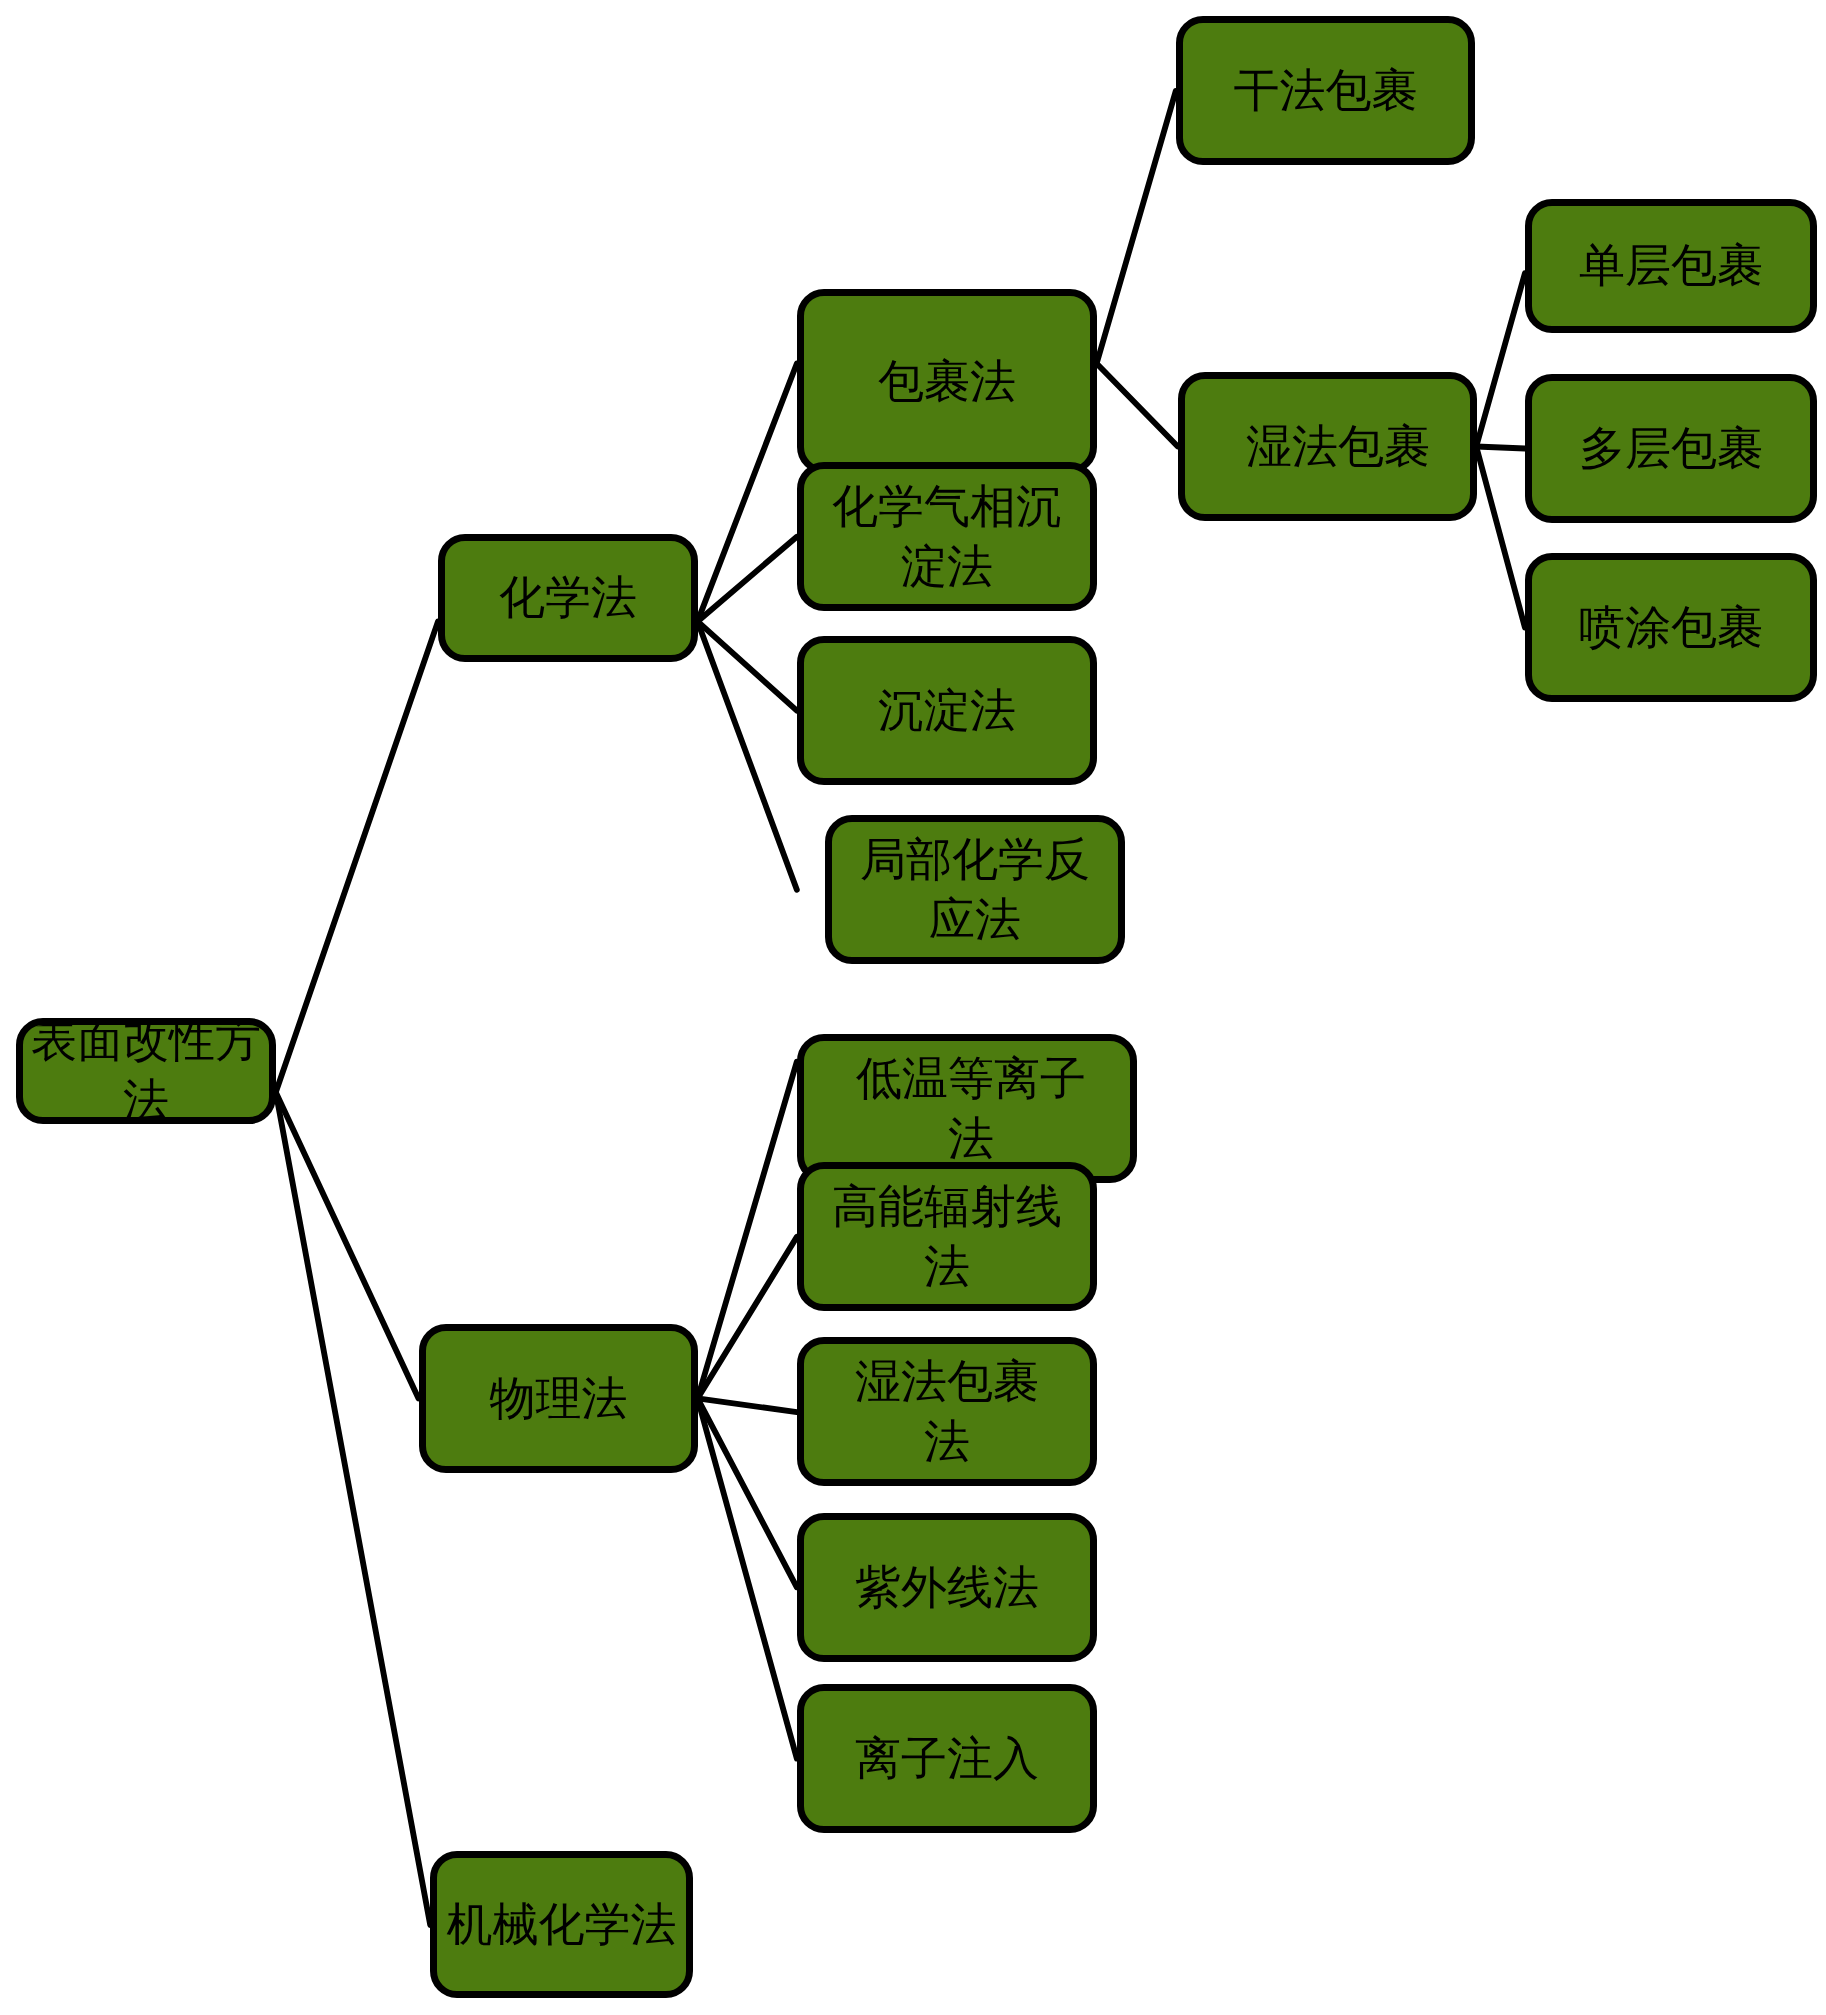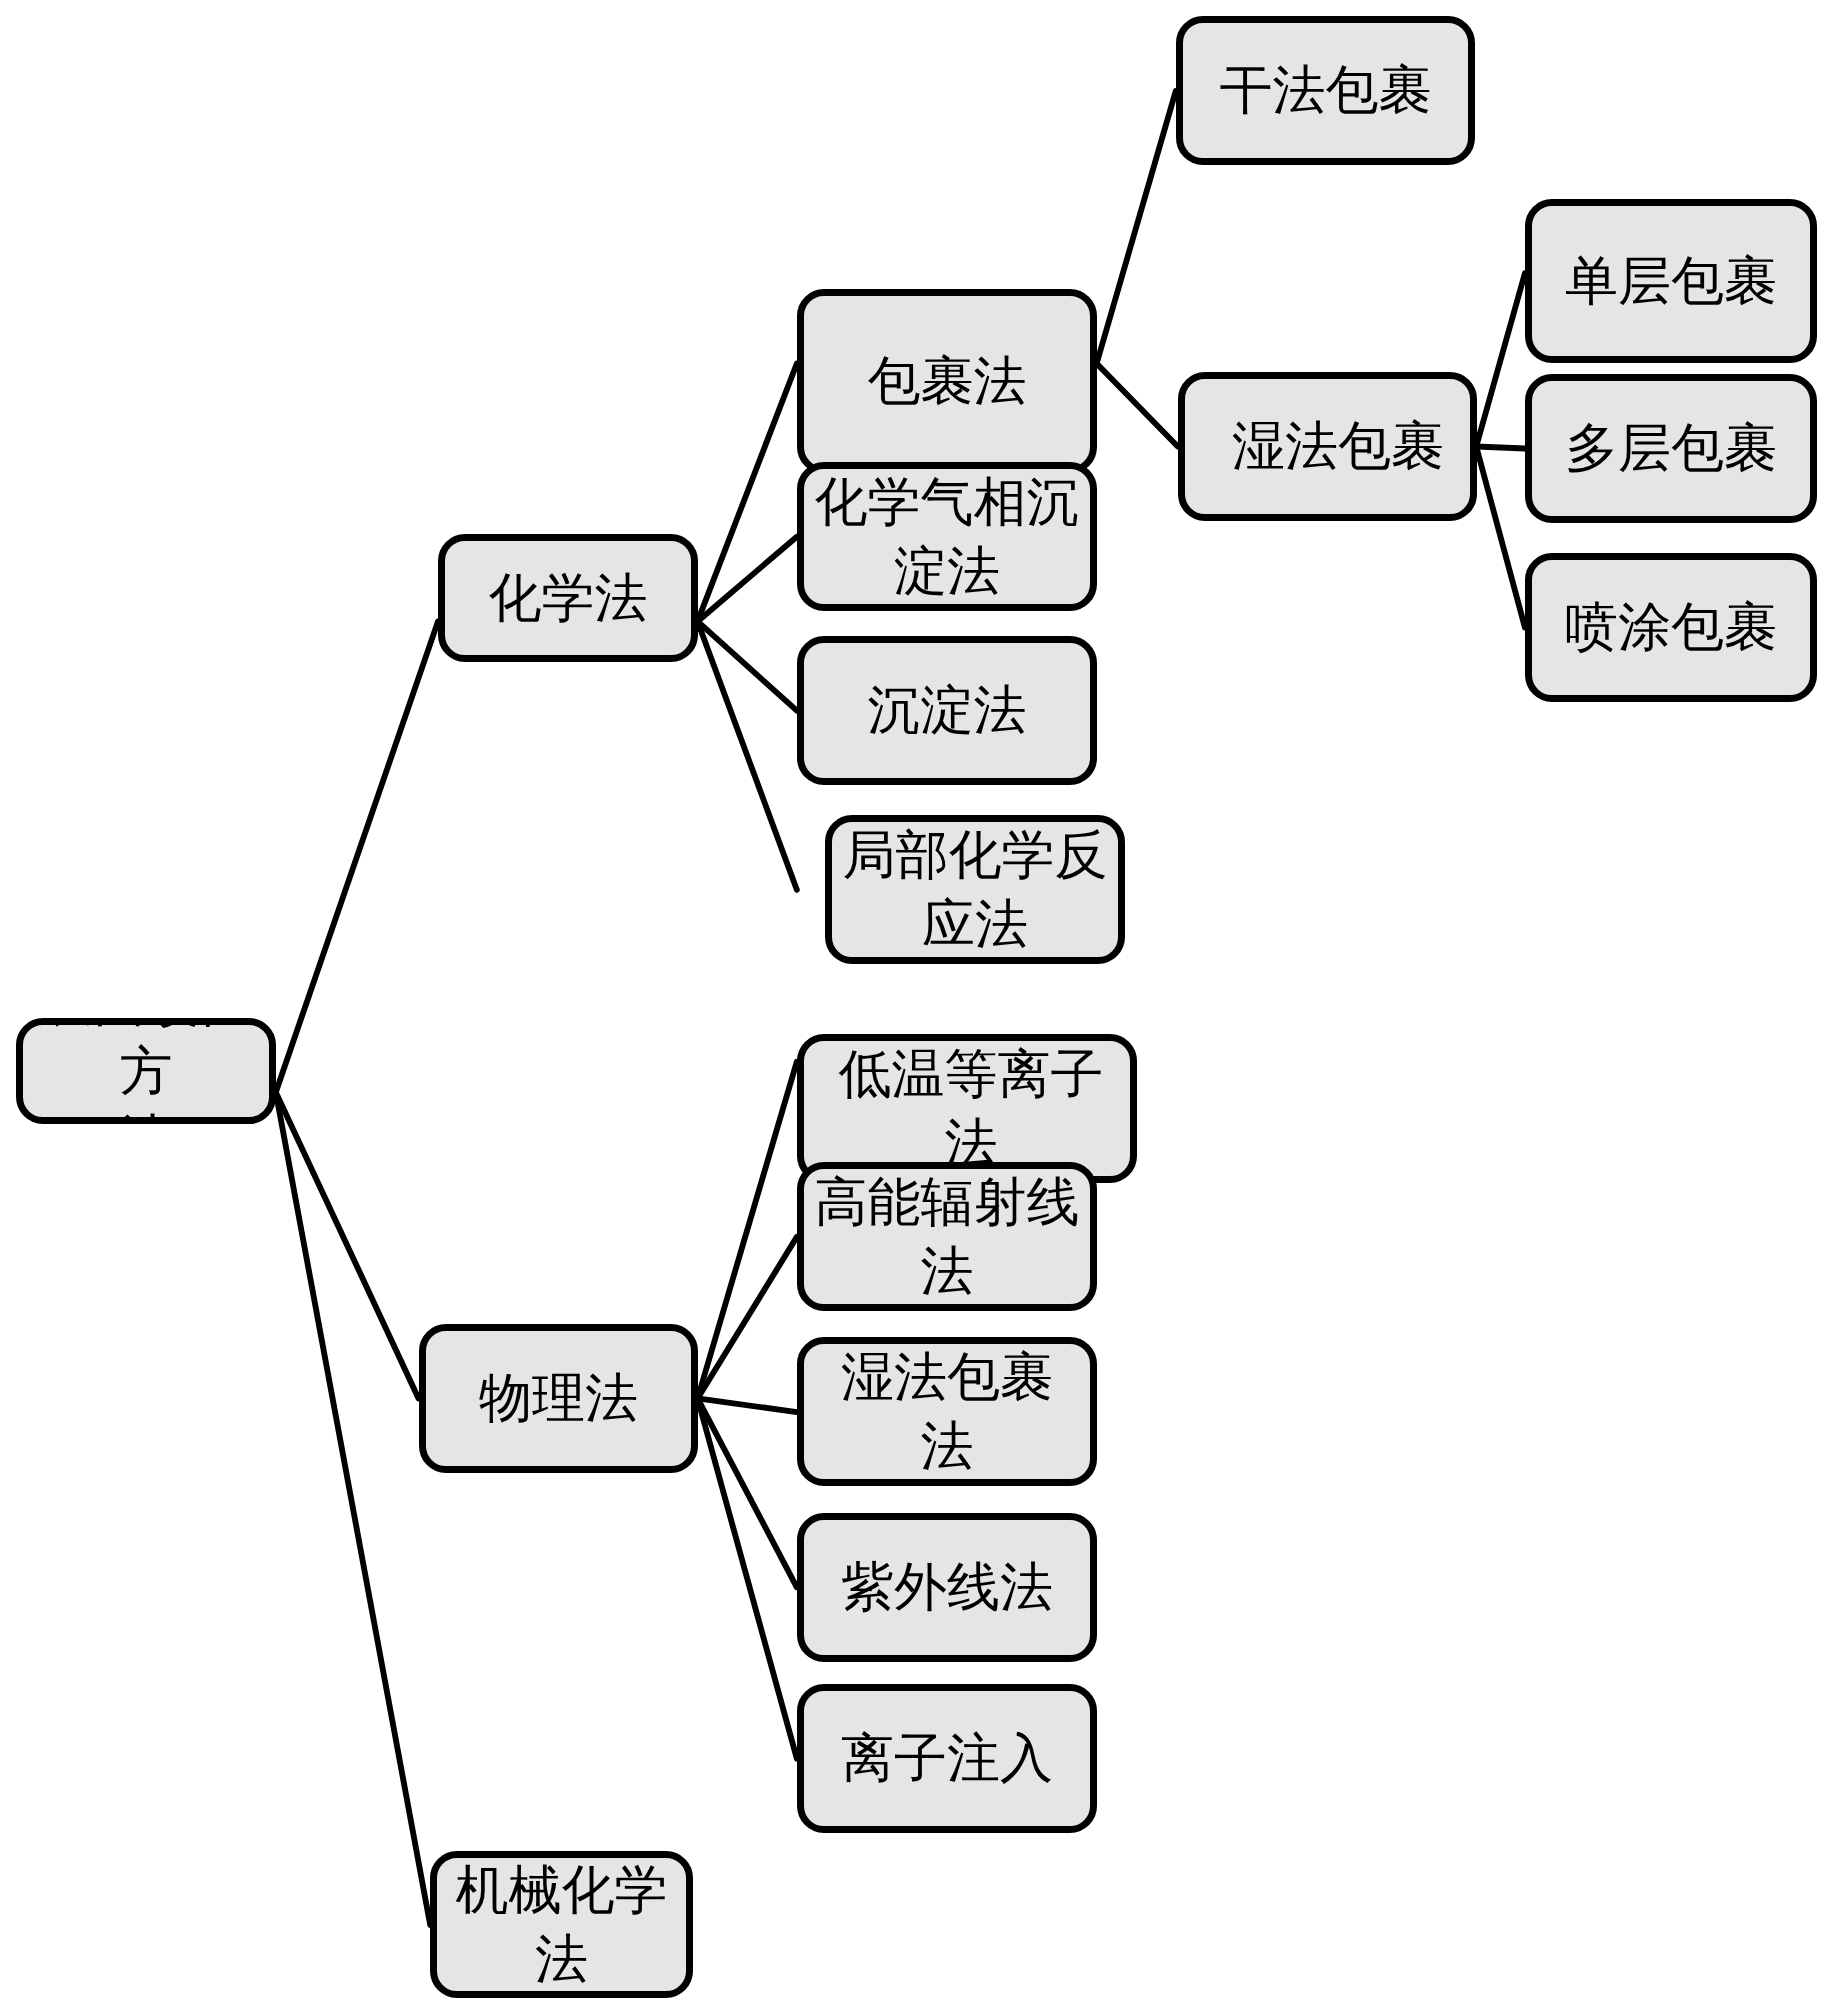--- a/index.html
+++ b/index.html
@@ -24,30 +24,30 @@
     display: block;
   }
   #edges line {
     stroke: #000000;
     stroke-width: 9;
     stroke-linecap: round;
   }
   .node {
     position: absolute;
     box-sizing: border-box;
-    background: #e5e5e5;
+    background: #4d7c0f;
     border: 7.1px solid #000000;
     border-radius: 27px;
     color: #000000;
     display: flex;
     align-items: center;
     justify-content: center;
     text-align: center;
     white-space: pre-line;
-    font-size: 53px;
+    font-size: 46px;
     line-height: 1.3;
     overflow: hidden;
   }
 </style>
 </head>
 <body>
 
 <div id="canvas">
   <svg id="edges" xmlns="http://www.w3.org/2000/svg" viewBox="0 0 2814 3105">
       <line x1="425" y1="1683" x2="675" y2="957.5"></line>
@@ -83,18 +83,18 @@
       <div class="node" style="left: 797px; top: 1034px; width: 340px; height: 149px; padding-left: 8px;">低温等离子
 法</div>
       <div class="node" style="left: 797px; top: 1162px; width: 300px; height: 149px;">高能辐射线
 法</div>
       <div class="node" style="left: 797px; top: 1337px; width: 300px; height: 149px;">湿法包裹
 法</div>
       <div class="node" style="left: 797px; top: 1513px; width: 300px; height: 149px;">紫外线法</div>
       <div class="node" style="left: 797px; top: 1684px; width: 300px; height: 149px;">离子注入</div>
       <div class="node" style="left: 1176px; top: 16px; width: 299px; height: 149px;">干法包裹</div>
       <div class="node" style="left: 1178px; top: 372px; width: 299px; height: 149px; padding-left: 21px;">湿法包裹</div>
-      <div class="node" style="left: 1525px; top: 199px; width: 292px; height: 164px;">单层包裹</div>
+      <div class="node" style="left: 1525px; top: 199px; width: 292px; height: 134px;">单层包裹</div>
       <div class="node" style="left: 1525px; top: 374px; width: 292px; height: 149px;">多层包裹</div>
       <div class="node" style="left: 1525px; top: 553px; width: 292px; height: 149px;">喷涂包裹</div>
     </div>
 </div>
 
 
 </body></html>

